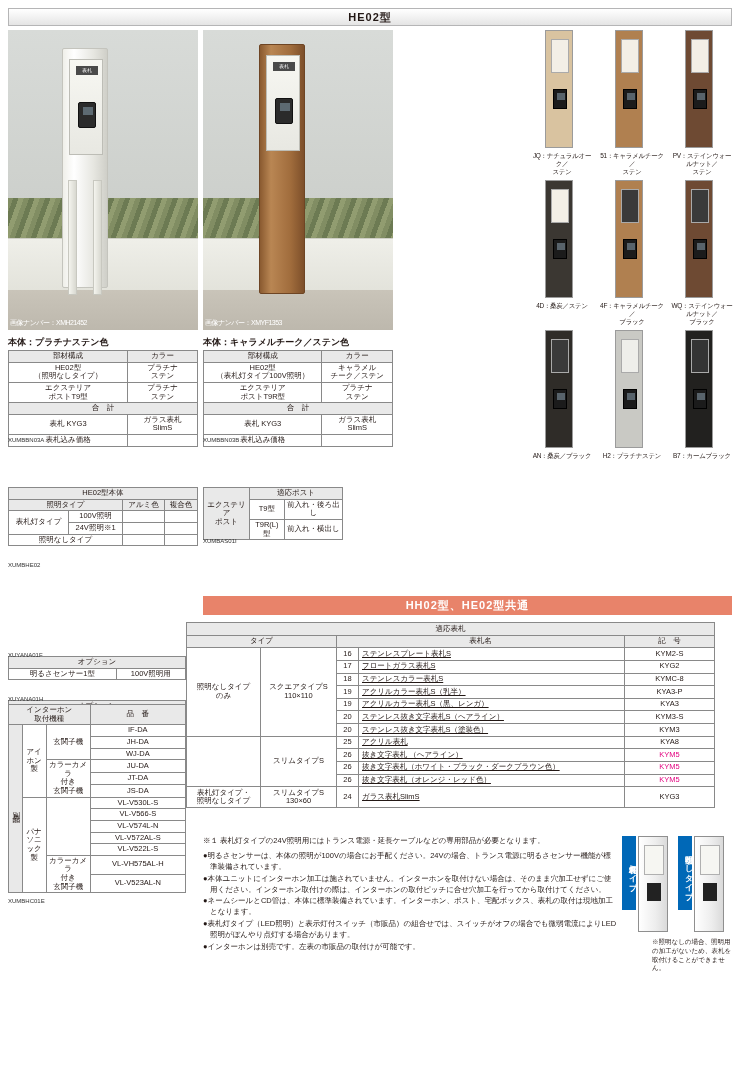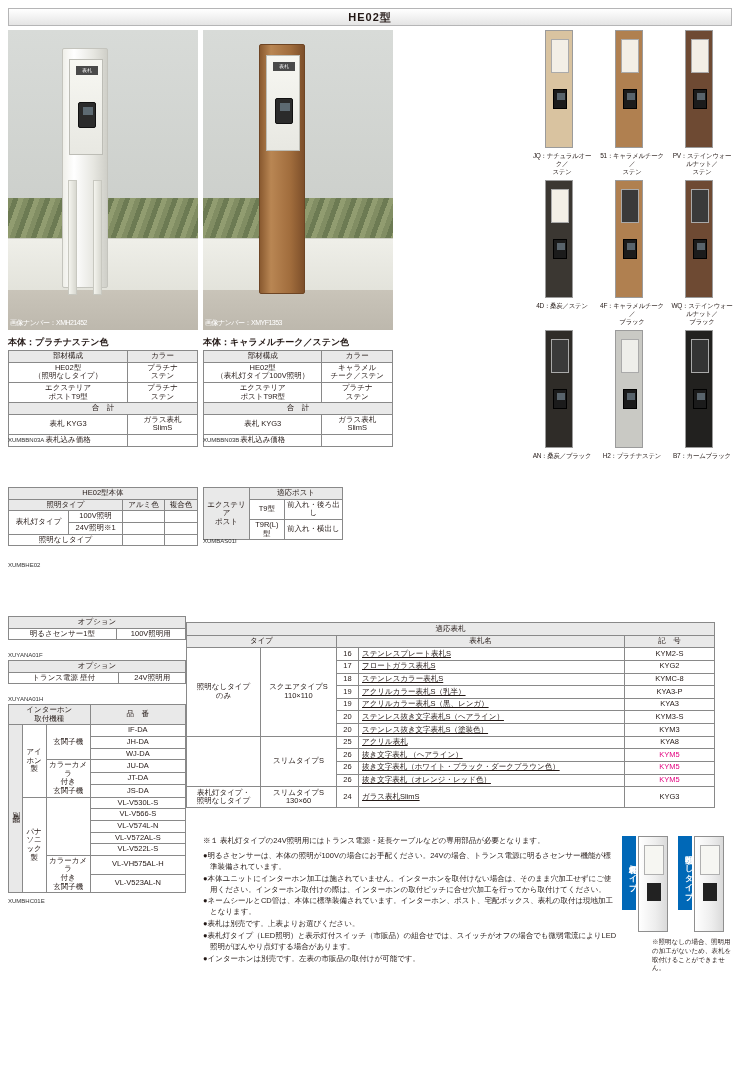--- a/index.html
+++ b/index.html
@@ -128,21 +128,21 @@
 
   
   .band {
     position: absolute; left: 203px; top: 596px; width: 529px; height: 19px;
     background: #e8836a; color: #fff; font-weight: bold; font-size: 11px;
     display: flex; align-items: center; justify-content: center; letter-spacing: 1px;
   }
 
   
   .optbox { position: absolute; }
-  .optbox table { width: 100%; }
+  .optbox table { width: 100%; margin-top: 40px; }
 
   
   #tbl-plates { position: absolute; left: 186px; top: 622px; width: 529px; }
   #tbl-plates table { width: 100%; }
   #tbl-plates td { padding: 1.5px 3px; font-size: 7.5px; }
   #tbl-plates td.l { text-align: left; text-decoration: underline; }
   .code-pink { color: #e3007f; font-weight: bold; }
 
   
   .notes {
@@ -412,20 +412,23 @@
           </tr>
           <tr>
             <td>T9R(L)型</td>
             <td>前入れ・横出し</td>
           </tr>
         </tbody>
       </table>
     </div>
   <div class="tbl-code" style="left:203px; top:538px;">XUMBAS01I</div>
 
+  <div class="band">
+    <span>HH02型、HE02型共通</span>
+  </div>
 
   <div class="optbox" id="opt1" style="left:8px; top:616px; width:178px;">
       <table class="t" style="width: 100%;">
         <tbody>
           <tr>
             <td class="hdr" colspan="2">オプション</td>
           </tr>
           <tr>
             <td>明るさセンサー1型</td>
             <td>100V照明用</td>
@@ -599,21 +602,20 @@
         </tbody>
       </table>
     </div>
 
   <div class="notes">
     <div class="note-ref">※１ 表札灯タイプの24V照明用にはトランス電源・延長ケーブルなどの専用部品が必要となります。</div>
     <div id="note-items">
         <p>●明るさセンサーは、本体の照明が100Vの場合にお手配ください。24Vの場合、トランス電源に明るさセンサー機能が標準装備されています。</p>
         <p>●本体ユニットにインターホン加工は施されていません。インターホンを取付けない場合は、そのまま穴加工せずにご使用ください。インターホン取付けの際は、インターホンの取付ピッチに合せ穴加工を行ってから取付けてください。</p>
         <p>●ネームシールとCD管は、本体に標準装備されています。インターホン、ポスト、宅配ボックス、表札の取付は現地加工となります。</p>
-        <p>●表札は別売です。上表よりお選びください。</p>
         <p>●表札灯タイプ（LED照明）と表示灯付スイッチ（市販品）の組合せでは、スイッチがオフの場合でも微弱電流によりLED照明がぼんやり点灯する場合があります。</p>
         <p>●インターホンは別売です。左表の市販品の取付けが可能です。</p>
       </div>
   </div>
 
   <div class="typefig" style="left:622px; top:836px; width:110px; height:150px;">
     <div class="tag" style="left:0; top:0; height:74px; background:#0068b7;">表札灯タイプ</div>
     <div class="mini" style="left:16px; top:0;">
       <div class="p"></div>
       <div class="d"></div>

